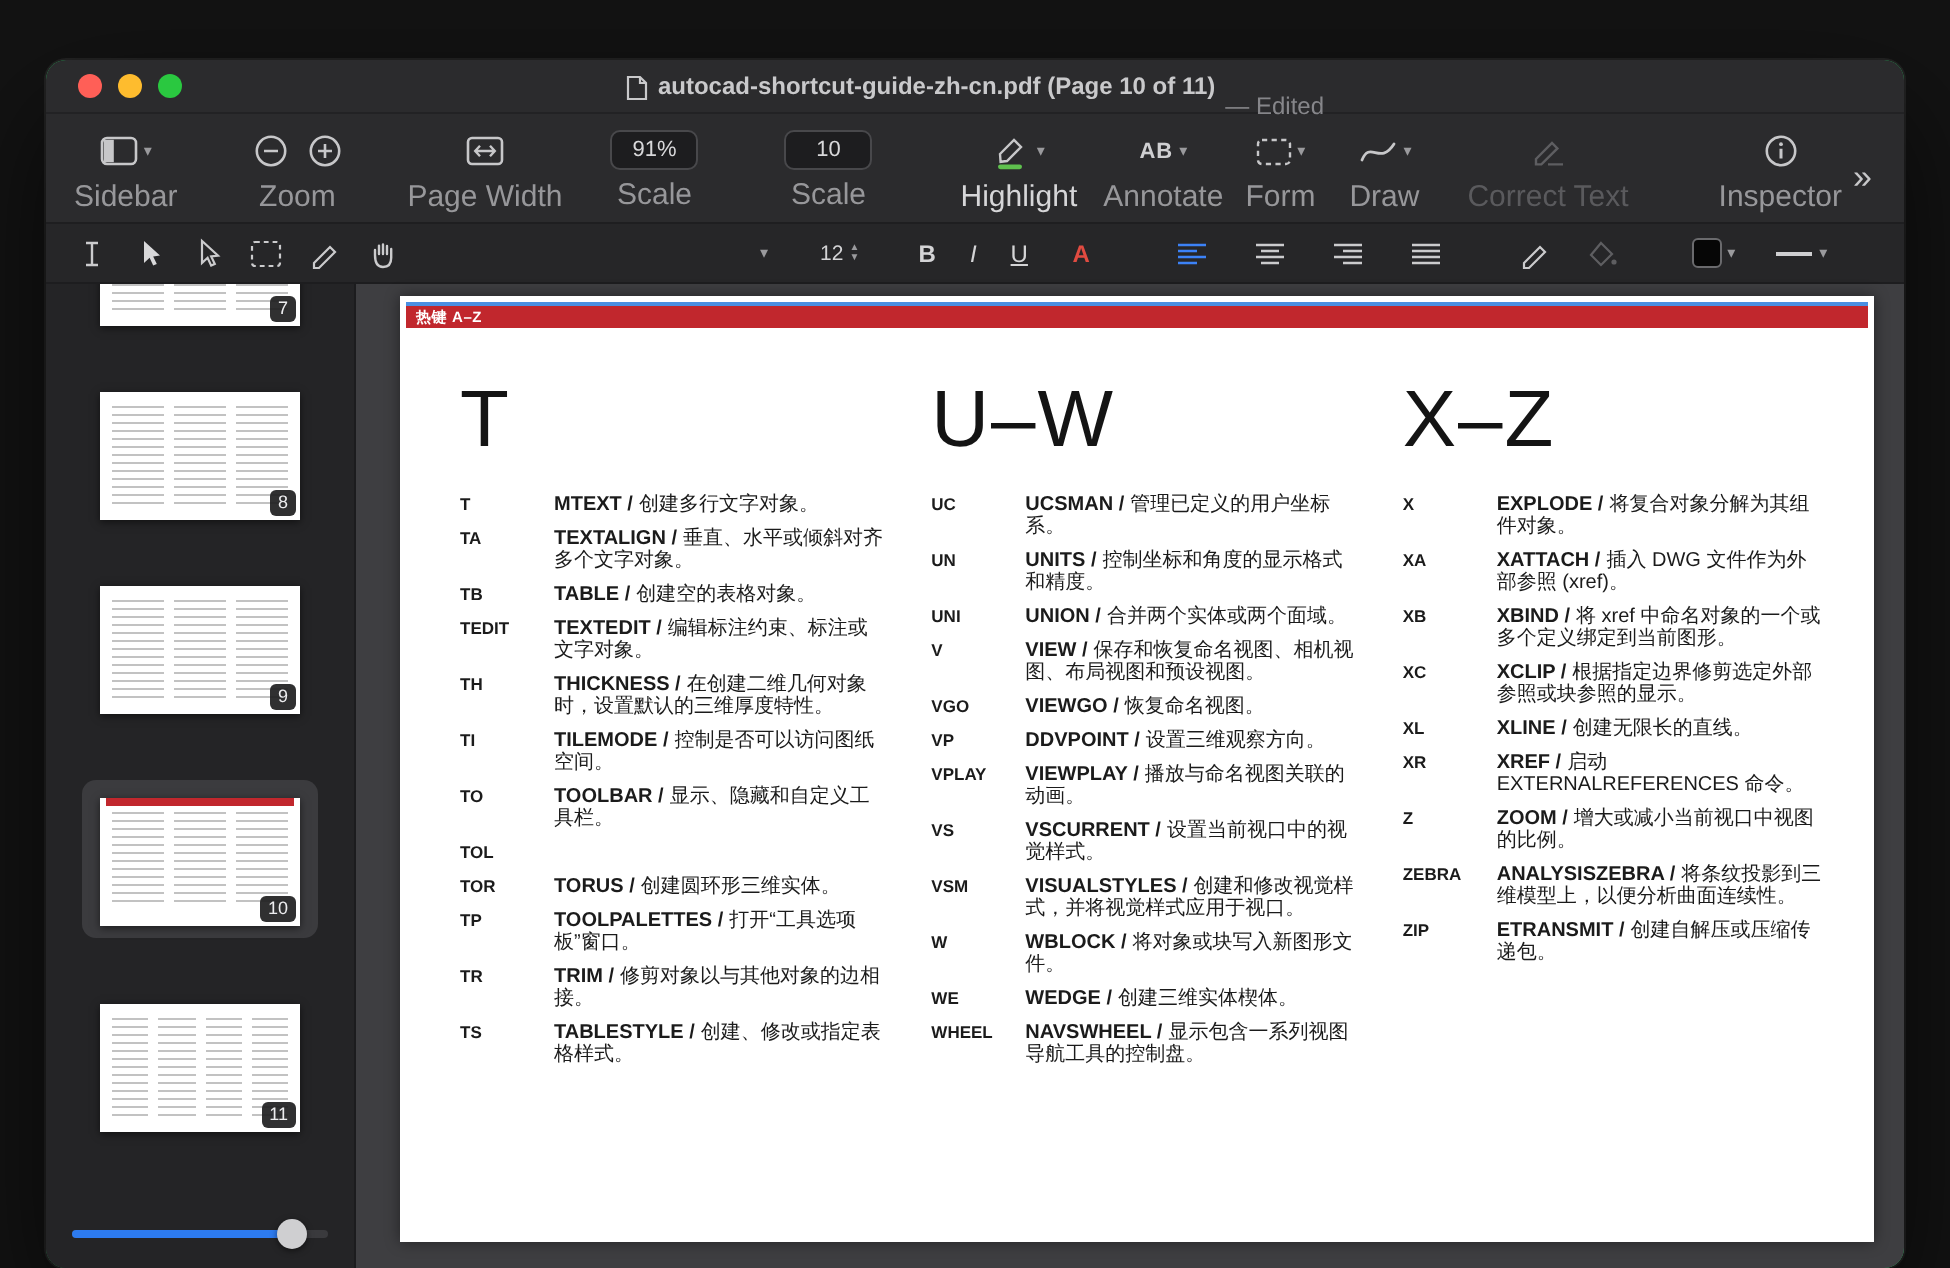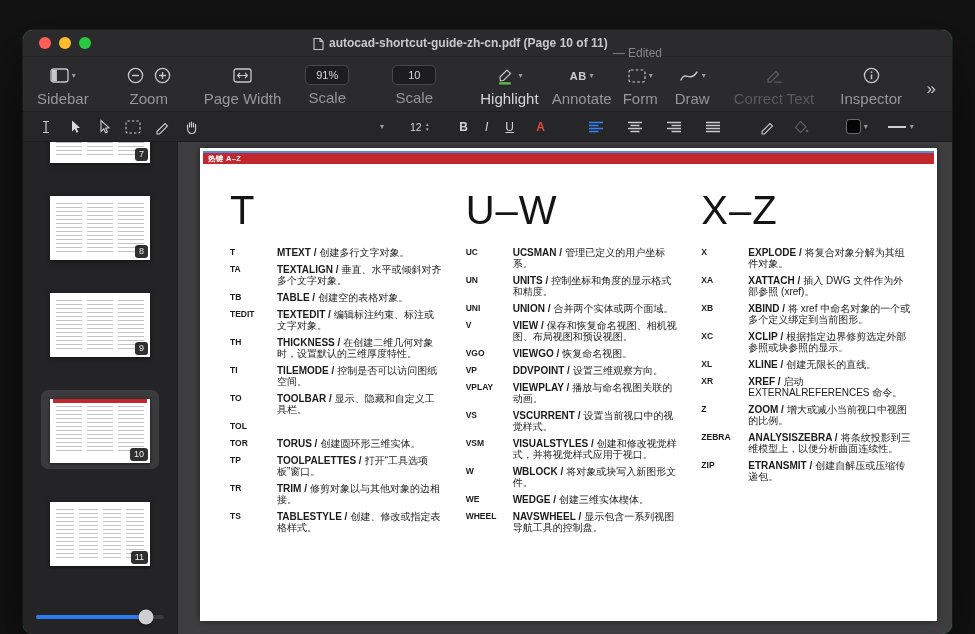--- a/index.html
+++ b/index.html
@@ -189,21 +189,21 @@
     <div class="tgroup" style="margin-right:24px">
       <div class="ticon">
         <svg width="20" height="14" viewBox="0 0 20 14">
           <path d="M2 11 C 6 1, 11 14, 18 3" fill="none" stroke="#c7c7c9" stroke-width="1.4" stroke-linecap="round"></path>
         </svg>
         <span class="chev">▾</span>
       </div>
       <span class="tlabel">Draw</span>
     </div>
 
-    <div class="tgroup dim" style="margin-right:26px">
+    <div class="tgroup dim" style="margin-right:45px">
       <div class="ticon">
         <svg width="19" height="16" viewBox="0 0 19 16">
           <path d="M3 11.5 L11 3.5 L13.7 6.2 L5.7 14.2 L3 14.2 Z" fill="none" stroke="#5e5e61" stroke-width="1.2"></path>
           <line x1="9" y1="14.2" x2="16.5" y2="14.2" stroke="#5e5e61" stroke-width="1.2"></line>
         </svg>
       </div>
       <span class="tlabel">Correct Text</span>
     </div>
 
     <div class="tgroup">

